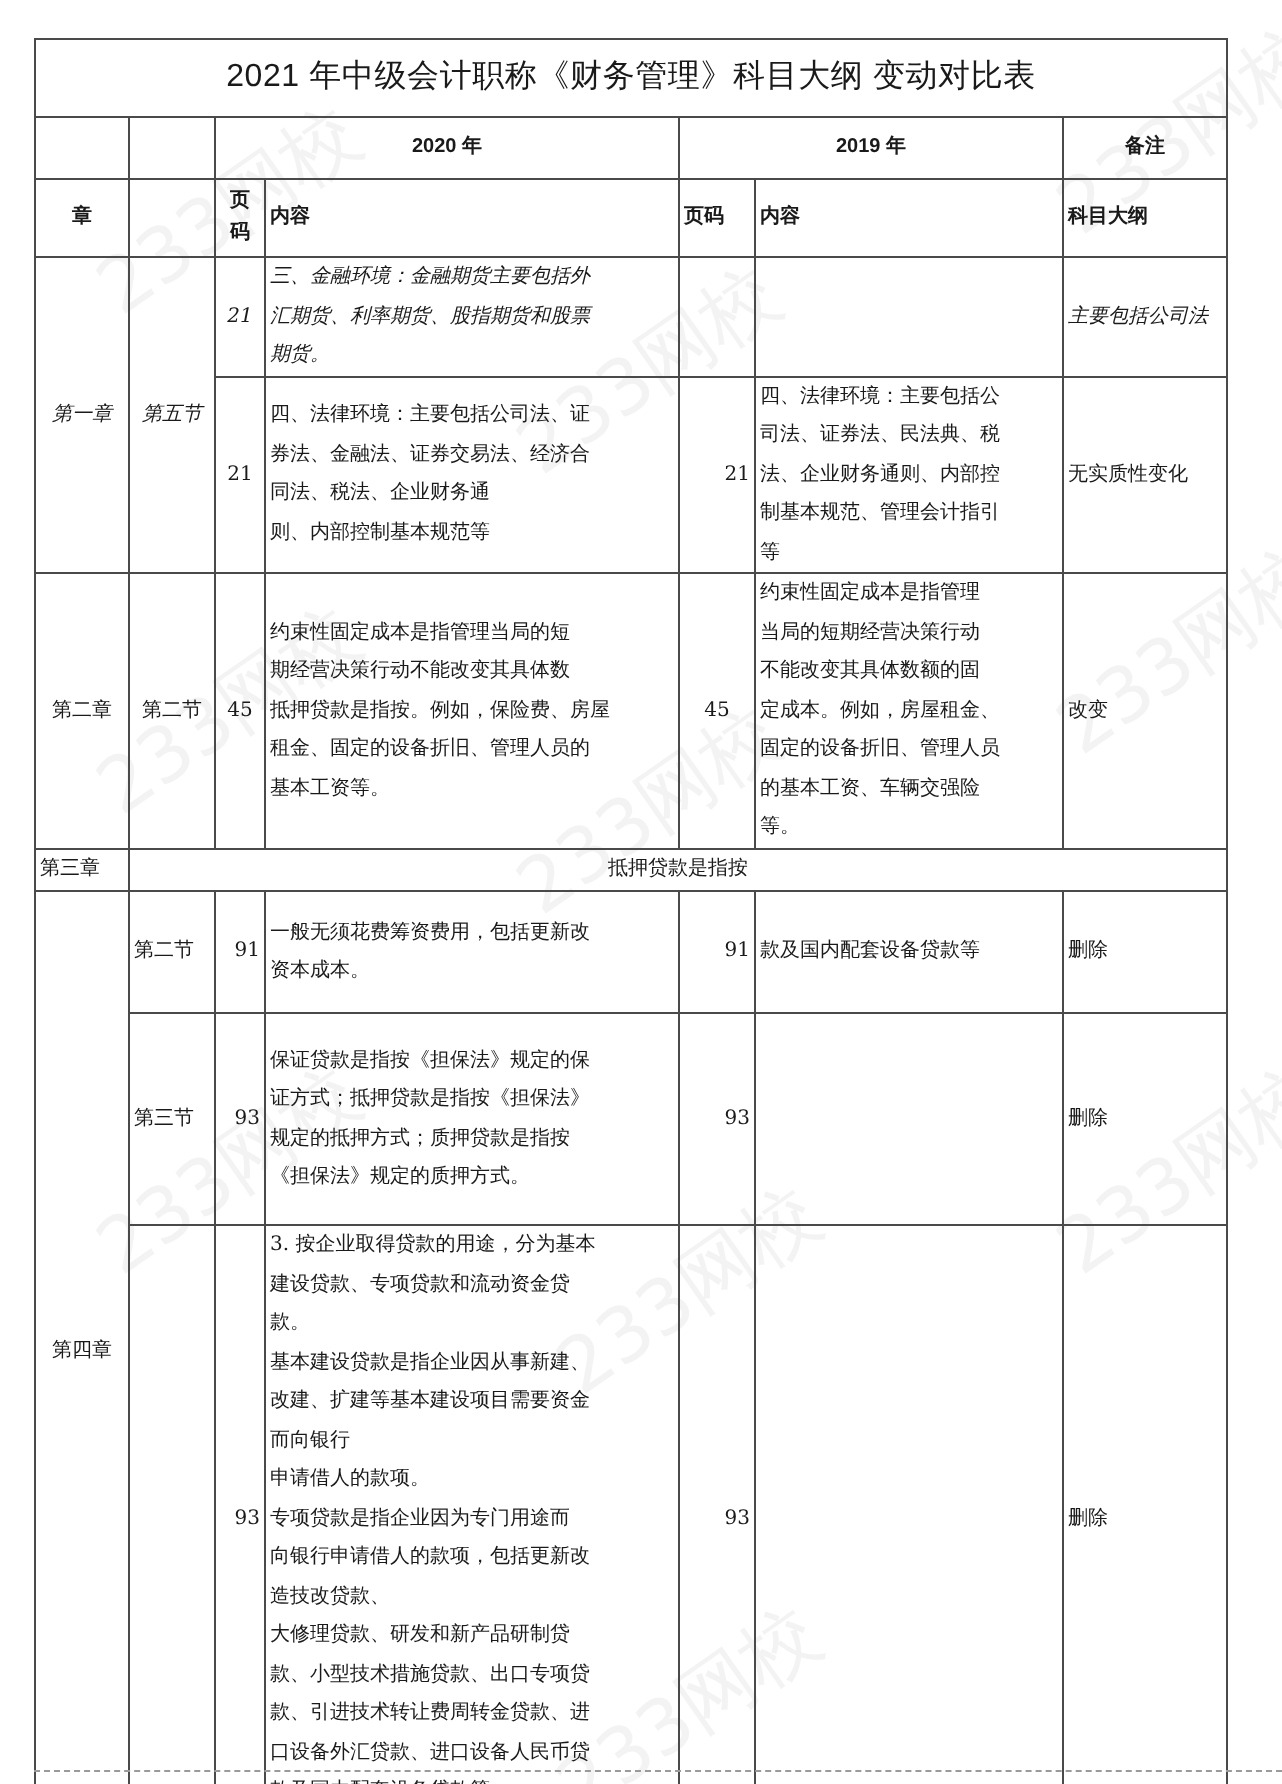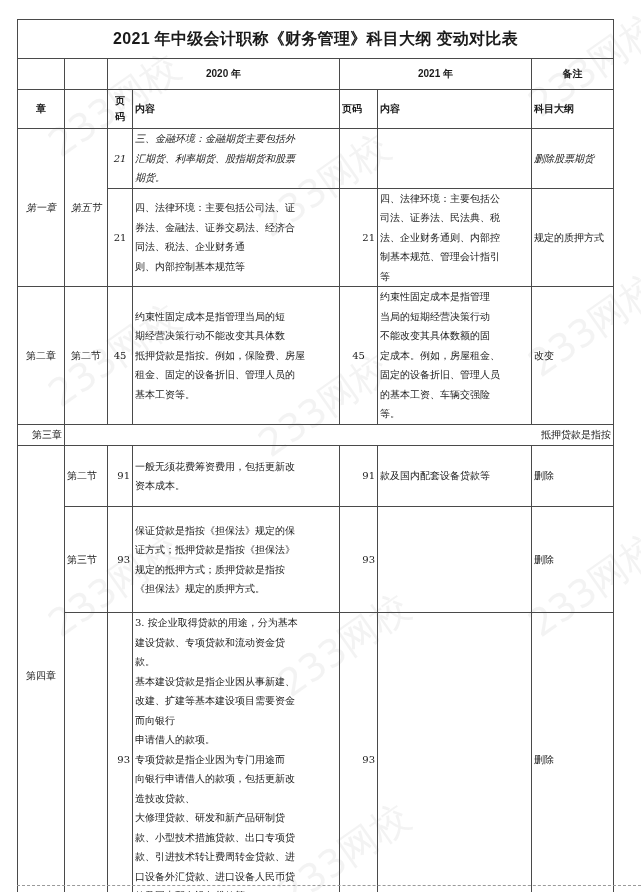--- a/index.html
+++ b/index.html
@@ -4,33 +4,33 @@
   <style>
     html, body { margin: 0; padding: 0; background: #ffffff; }
     body { width: 641px; height: 892px; position: relative; overflow: hidden;
            font-family: "DejaVu Serif", "Liberation Serif", serif; color: #1a1a1a; }
     .sheet { position: absolute; left: 17px; top: 19px; width: 596px; }
     table.cmp { border-collapse: collapse; table-layout: fixed; width: 596px; }
     table.cmp td { border: 1px solid #4a4a4a; padding: 0 2px; font-size: 10px; line-height: 19.5px;
                    vertical-align: middle; overflow: hidden; }
     table.cmp { border: 1.5px solid #3a3a3a; }
     .title-cell { height: 38px; text-align: center; font-family: "Liberation Sans", "DejaVu Sans", sans-serif;
-                  font-weight: bold; font-size: 16px !important; letter-spacing: 0.3px; }
+                  font-weight: normal; font-size: 16px !important; letter-spacing: 0.3px; }
     .hdr { font-family: "Liberation Sans", "DejaVu Sans", sans-serif; font-weight: bold; }
     .center { text-align: center; }
     .right { text-align: right; }
     .left { text-align: left; }
     .pre { white-space: pre-line; }
     .tight { line-height: 16px !important; }
     .row-h1 td { height: 30px; }
     .row-h2 td { height: 38px; }
     .r-c1a td { height: 57px; font-style: italic; }
     .r-c1b td { height: 87px; }
     .r-c2 td { height: 137px; }
-    .r-c3 td { height: 20px; line-height: 18px; text-align: right; }
+    .r-c3 td { height: 20px; line-height: 18px; }
     .r-c4a td { height: 60px; }
     .r-c4b td { height: 105px; }
     .r-c4c td { height: 280px; }
     .dash-line { position: absolute; left: 17px; top: 885px; width: 624px; height: 0;
                  border-top: 1px dashed #9a9a9a; }
     .wm { position: absolute; color: rgba(160,160,160,0.13); font-family: "DejaVu Sans", sans-serif;
           font-size: 38px; transform: rotate(-35deg); pointer-events: none; white-space: nowrap; }
   </style>
 </head>
 <body>
@@ -58,21 +58,21 @@
       <col style="width:82px">
     </colgroup>
     <tbody>
       <tr>
         <td colspan="7" class="title-cell">2021 年中级会计职称《财务管理》科目大纲 变动对比表</td>
       </tr>
       <tr class="row-h1">
         <td></td>
         <td></td>
         <td colspan="2" class="hdr center">2020 年</td>
-        <td colspan="2" class="hdr center">2021 年</td>
+        <td colspan="2" class="hdr center">2019 年</td>
         <td class="hdr center">备注</td>
       </tr>
       <tr class="row-h2">
         <td class="hdr center">章</td>
         <td class="hdr center"></td>
         <td class="hdr center pre tight">页
 码</td>
         <td class="hdr left">内容</td>
         <td class="hdr left">页码</td>
         <td class="hdr left">内容</td>
@@ -81,35 +81,35 @@
 
       <tr class="r-c1a">
         <td rowspan="2" class="center">第一章</td>
         <td rowspan="2" class="center">第五节</td>
         <td class="center">21</td>
         <td class="pre">三、金融环境：金融期货主要包括外
 汇期货、利率期货、股指期货和股票
 期货。</td>
         <td class="right"></td>
         <td class="pre"></td>
-        <td>删除股票期货</td>
+        <td>主要包括公司法</td>
       </tr>
       <tr class="r-c1b">
         <td class="center">21</td>
         <td class="pre">四、法律环境：主要包括公司法、证
 券法、金融法、证券交易法、经济合
 同法、税法、企业财务通
 则、内部控制基本规范等</td>
         <td class="right">21</td>
         <td class="pre">四、法律环境：主要包括公
 司法、证券法、民法典、税
 法、企业财务通则、内部控
 制基本规范、管理会计指引
 等</td>
-        <td>规定的质押方式</td>
+        <td>无实质性变化</td>
       </tr>
 
       <tr class="r-c2">
         <td class="center">第二章</td>
         <td class="center">第二节</td>
         <td class="center">45</td>
         <td class="pre">约束性固定成本是指管理当局的短
 期经营决策行动不能改变其具体数
 抵押贷款是指按。例如，保险费、房屋
 租金、固定的设备折旧、管理人员的

